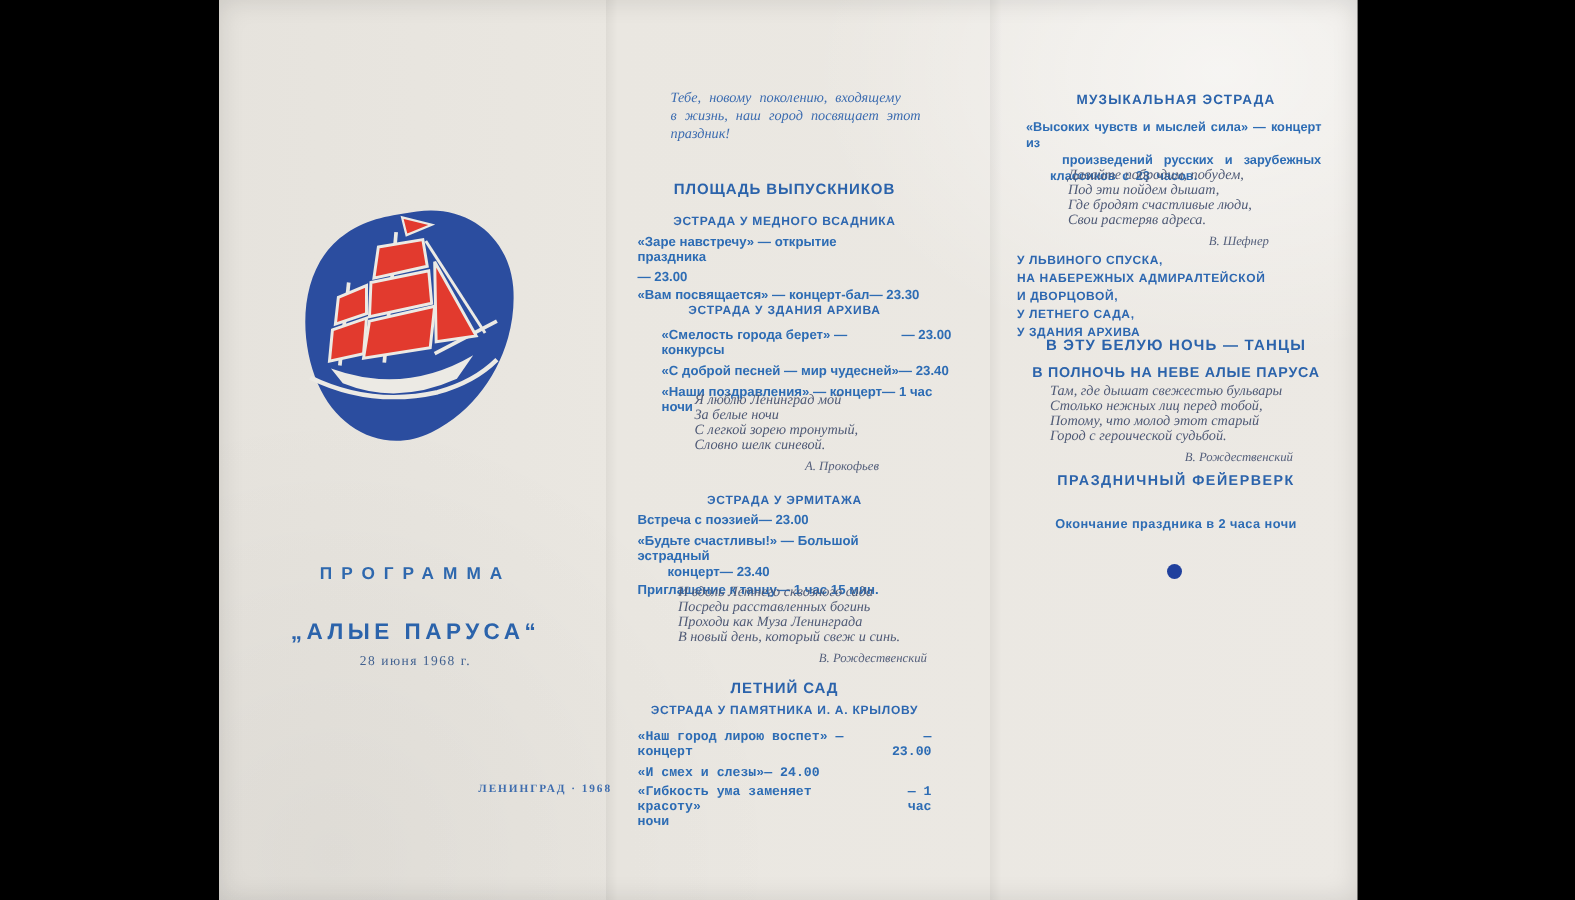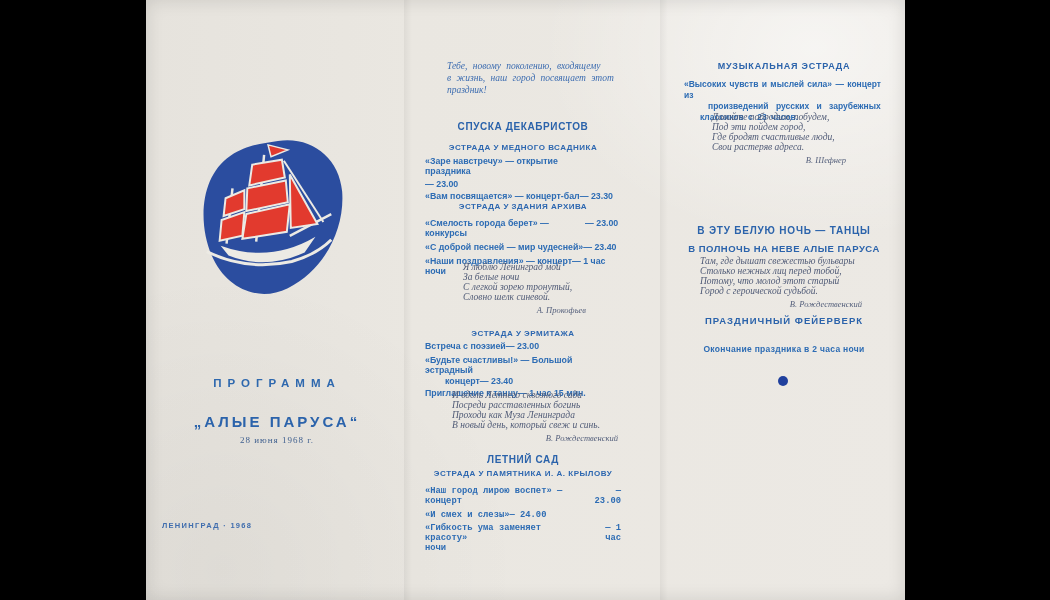--- a/index.html
+++ b/index.html
@@ -26,22 +26,22 @@
   .logo{left:46px;top:137px;width:160px;height:163px;}
   .programma{top:377px;left:0;width:262px;text-align:center;font-weight:700;font-size:11.5px;
        letter-spacing:6px;color:#2e68ae;}
   .subtitle{top:396px;left:0;width:262px;text-align:center;font-weight:700;font-size:9.5px;
        letter-spacing:1.4px;color:#2e68ae;}
   .u-red{border-bottom:2px solid #c8473a;padding-bottom:1px;}
   .title{top:413px;left:0;width:262px;text-align:center;font-weight:700;font-size:15px;
        letter-spacing:3px;color:#2b63ab;}
   .date{top:435px;left:0;width:262px;text-align:center;font-family:"Liberation Serif","DejaVu Serif",serif;
        font-size:9px;letter-spacing:1px;color:#40608f;}
-  .imprint{top:521px;left:16px;width:262px;text-align:left;font-weight:700;font-size:7.5px;
-       letter-spacing:1.3px;color:#3f6dae;}
+  .imprint{top:521px;left:0;width:262px;text-align:right;font-weight:700;font-size:7.5px;
+       letter-spacing:1.3px;color:#3f6dae;font-family:Liberation Serif, serif;}
   
   .mid-col{left:279px;width:196px;}
   .epigraph{top:60px;left:22px;width:180px;font-family:"Liberation Serif","DejaVu Serif",serif;
        font-style:italic;font-size:9.5px;line-height:12px;color:#3c6cb0;word-spacing:3px;}
   .h1{font-weight:700;font-size:10px;letter-spacing:0.6px;text-align:center;color:#2b63ab;width:100%;}
   .h2{font-weight:700;font-size:8px;letter-spacing:0.5px;text-align:center;color:#2d67b0;width:100%;}
   .rows{width:196px;}
   .ev-row{display:flex;justify-content:flex-start;align-items:baseline;
        font-weight:700;font-size:8.8px;line-height:10px;color:#2d6cb4;margin-bottom:2.5px;}
   .ev-left{max-width:160px;}
@@ -104,39 +104,39 @@
     <div class="blk imprint">ЛЕНИНГРАД · 1968</div>
   </div>
 
   <div class="col mid-col">
     <div class="blk epigraph">
       <div>Тебе, новому поколению, входящему</div>
       <div>в жизнь, наш город посвящает этот</div>
       <div>праздник!</div>
     </div>
 
-    <div class="blk h1" style="top:121px;">СПУСКА ДЕКАБРИСТОВ</div>
+    <div class="blk h1" style="top:121px;">ПЛОЩАДЬ ВЫПУСКНИКОВ</div>
     <div class="blk h2" style="top:143px;">ЭСТРАДА У МЕДНОГО ВСАДНИКА</div>
     <div class="blk rows" style="top:156px;">
       <div class="ev-row">
           <span class="ev-left">«Заре навстречу» — открытие  праздника</span>
           <span class="ev-time"></span>
         </div>
       <div class="ev-row">
           <span class="ev-left"></span>
           <span class="ev-time">— 23.00</span>
         </div>
       <div class="ev-row">
           <span class="ev-left">«Вам посвящается» — концерт-бал</span>
           <span class="ev-time">— 23.30</span>
         </div>
     </div>
 
     <div class="blk h2" style="top:202px;">ЭСТРАДА У ЗДАНИЯ АРХИВА</div>
-    <div class="blk rows" style="top:218px;">
+    <div class="blk rows" style="top:218px;margin-left:16px;">
       <div class="ev-row" style="margin-bottom:4px;">
           <span class="ev-left">«Смелость города берет» — конкурсы</span>
           <span class="ev-time">— 23.00</span>
         </div>
       <div class="ev-row" style="margin-bottom:4px;">
           <span class="ev-left">«С доброй песней — мир чудесней»</span>
           <span class="ev-time">— 23.40</span>
         </div>
       <div class="ev-row" style="margin-bottom:0;">
           <span class="ev-left">«Наши поздравления» — концерт</span>
@@ -210,26 +210,33 @@
     <div class="blk r-title">МУЗЫКАЛЬНАЯ ЭСТРАДА</div>
 
     <div class="blk concert">
       <div class="l1">«Высоких чувств и мыслей сила» — концерт из</div>
       <div class="l2">произведений русских и зарубежных</div>
       <div class="l3">классиков с 23 часов.</div>
     </div>
 
     <div class="blk poem" style="top:112px;left:34px;width:160px;">
       <div>Давайте побродим, побудем,</div>
-      <div>Под эти пойдем город,</div>
+      <div>Под эти пойдем дышат,</div>
       <div>Где бродят счастливые люди,</div>
       <div>Свои растеряв адреса.</div>
       <div class="author" style="padding-right:26px;">В. Шефнер</div>
     </div>
 
+    <div class="blk venues">
+      <div>У ЛЬВИНОГО СПУСКА,</div>
+      <div>НА НАБЕРЕЖНЫХ АДМИРАЛТЕЙСКОЙ</div>
+      <div>И ДВОРЦОВОЙ,</div>
+      <div>У ЛЕТНЕГО САДА,</div>
+      <div>У ЗДАНИЯ АРХИВА</div>
+    </div>
 
     <div class="blk dances">В ЭТУ БЕЛУЮ НОЧЬ — ТАНЦЫ</div>
     <div class="blk midnight">В ПОЛНОЧЬ НА НЕВЕ АЛЫЕ ПАРУСА</div>
 
     <div class="blk poem" style="top:256px;left:22px;width:168px;">
       <div>Там, где дышат свежестью бульвары</div>
       <div>Столько нежных лиц перед тобой,</div>
       <div>Потому, что молод этот старый</div>
       <div>Город с героической судьбой.</div>
       <div class="author" style="padding-right:6px;">В. Рождественский</div>

